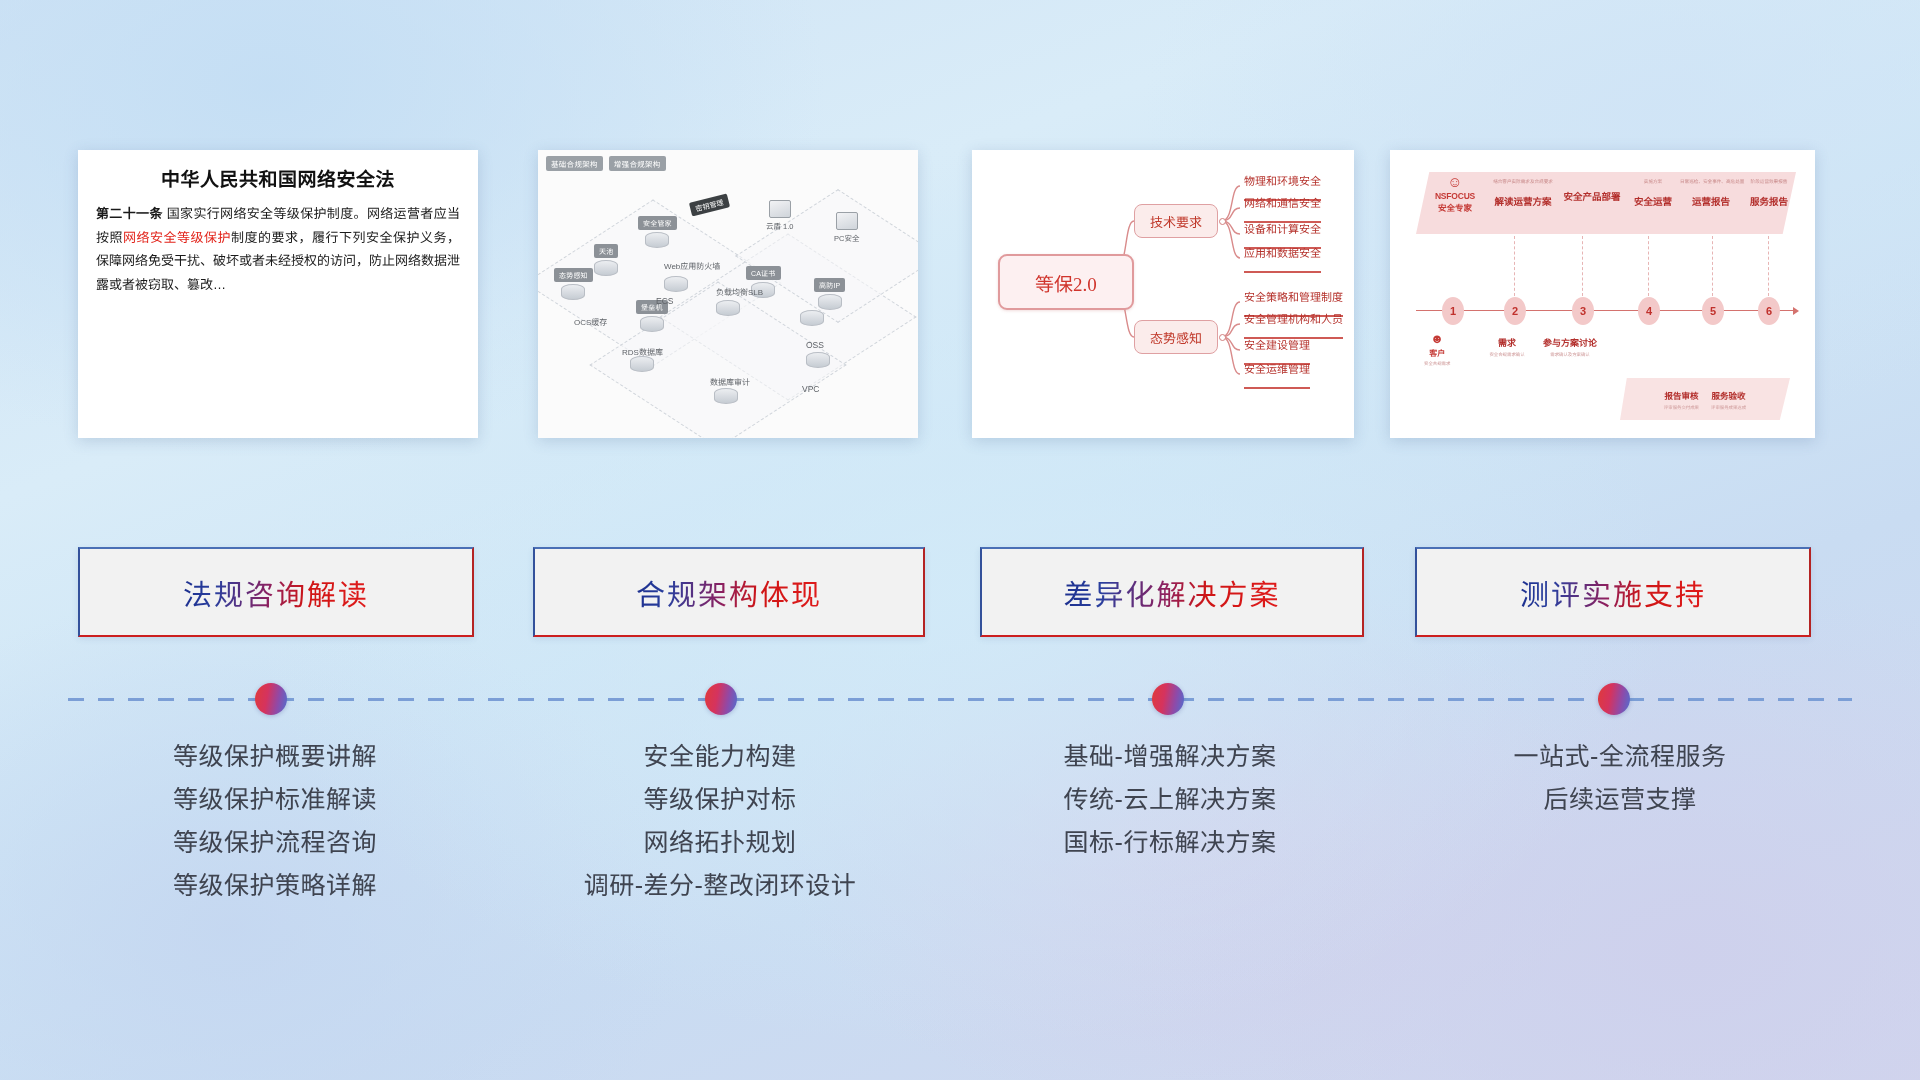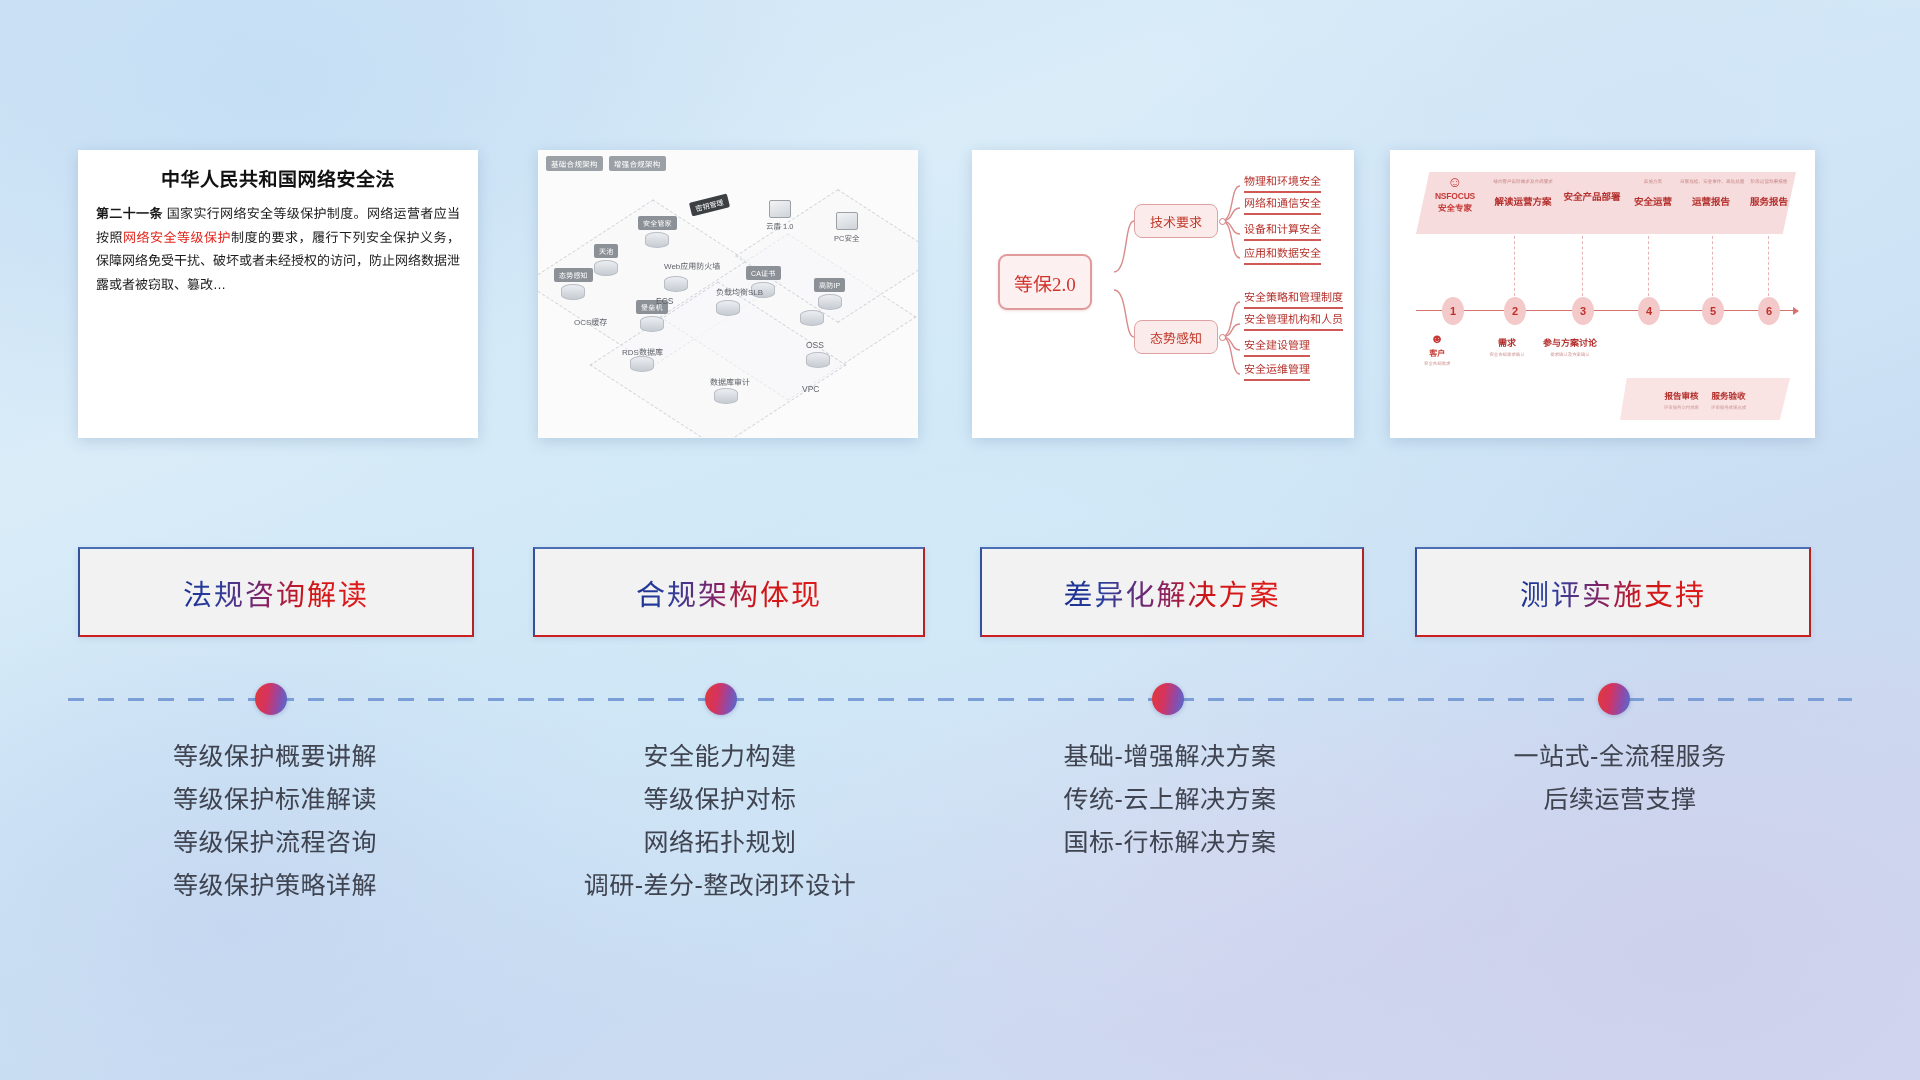--- a/index.html
+++ b/index.html
@@ -68,38 +68,38 @@
   }
   .arch .node .mon {
     width:22px;height:18px;border:1.5px solid #9aa0a6;border-radius:2px;
     background:linear-gradient(160deg,#f2f3f5,#cfd4da);
   }
   .arch .lbl { position:absolute; font-size:7.5px; color:#5f6368; white-space:nowrap; }
 
   
   .mind { position:absolute; inset:0; background:#fff; }
   .mind .root {
-    position:absolute; left:26px; top:104px; width:94px; height:56px;
+    position:absolute; left:26px; top:104px; width:136px; height:56px;
     border:2px solid #e09a9c; border-radius:9px; background:#fdf0f1;
     display:flex; align-items:center; justify-content:center;
     color:#d0342c; font-size:19px; font-family:"Liberation Serif","DejaVu Serif",serif;
     box-shadow: 0 1px 3px rgba(200,120,120,.25);
   }
   .mind .mid {
     position:absolute; width:84px; height:34px;
     border:1.5px solid #dfa0a2; border-radius:8px; background:#fbeceb;
     display:flex; align-items:center; justify-content:center;
     color:#c0392b; font-size:13px; font-family:"Liberation Serif","DejaVu Serif",serif;
   }
   #mid-tech { left:162px; top:54px; }
   #mid-mgmt { left:162px; top:170px; }
   .mind .leaf {
     position:absolute; font-size:11px; color:#b5322c; white-space:nowrap;
     font-family:"Liberation Serif","DejaVu Serif",serif;
-    padding-bottom:2px; border-bottom:2px solid #cf5a55; line-height:1.25;
+    padding-bottom:10px; border-bottom:2px solid #cf5a55; line-height:1.25;
   }
   .mind svg { position:absolute; inset:0; width:100%; height:100%; overflow:visible; }
   .mind .dotjoin{ position:absolute; width:7px;height:7px;border:1px solid #d1807f;border-radius:50%;background:#fff; }
 
   
   .nsf { position:absolute; inset:0; background:#fff; padding:10px 8px; }
   .nsf .banner {
     position:absolute; left:26px; top:22px; width:380px; height:62px;
     background:#f7dcdd; clip-path: polygon(3.5% 0, 100% 0, 96.5% 100%, 0% 100%);
     display:flex; align-items:flex-end;

